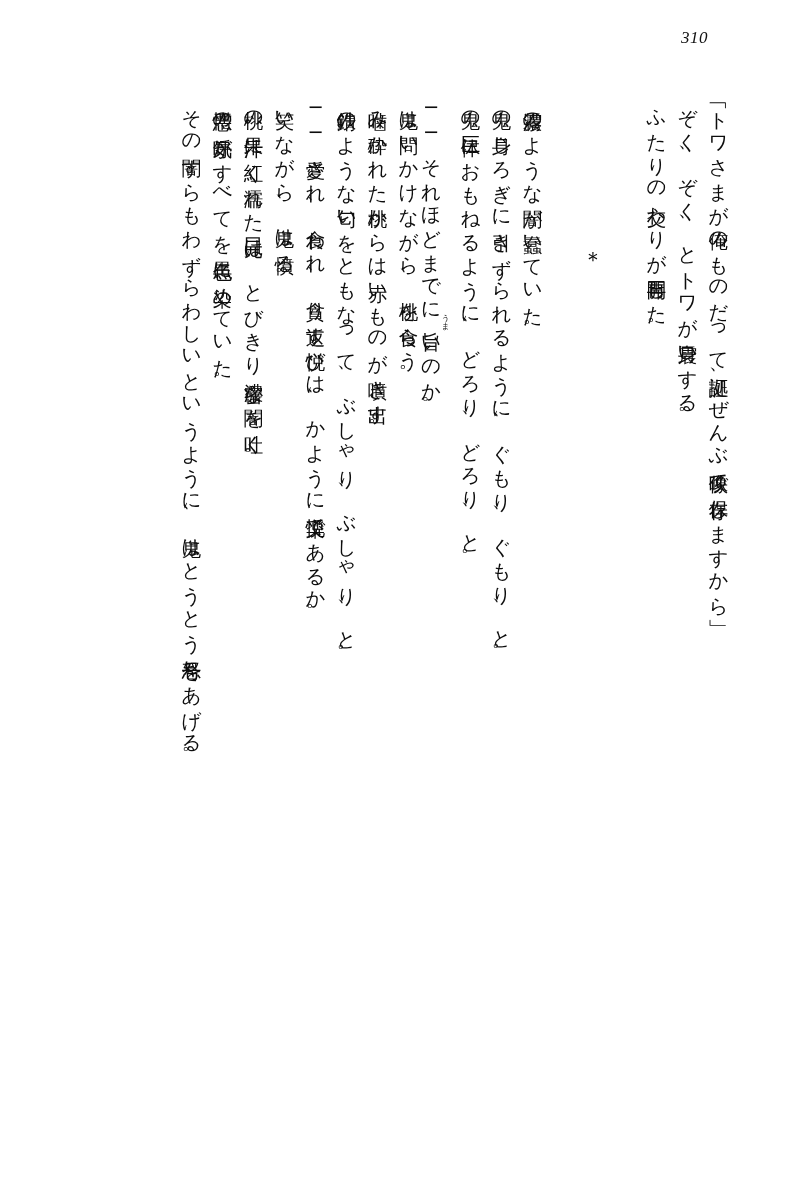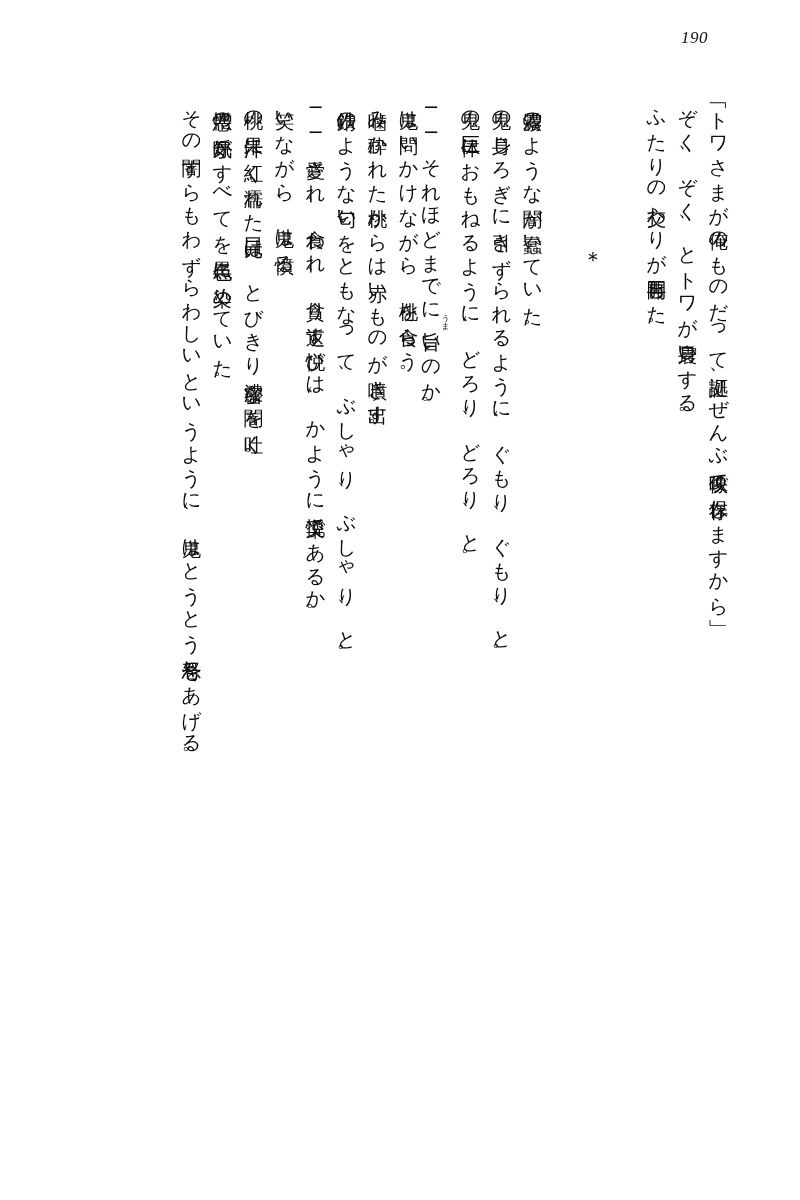--- a/index.html
+++ b/index.html
@@ -86,21 +86,21 @@
     font-size: 8px;
     letter-spacing: 0;
     line-height: 1;
   }
 </style>
 </head>
 <body>
 
 <div class="page">
 
-  <div class="page-number">190</div>
+  <div class="page-number">310</div>
 
   <div class="text-body">
 
   <div class="col quote-start">「トワさまが俺のものだって証拠、ぜんぶ映像で保存しますから」</div>
       <div class="col">ぞく、ぞく、とトワが身震いする。</div>
       <div class="col">ふたりの交わりが再開した。</div>
       <div class="col blank"></div>
       <div class="col asterisk">＊</div>
       <div class="col blank"></div>
       <div class="col">濃霧のような闇が蠢いていた。</div>

